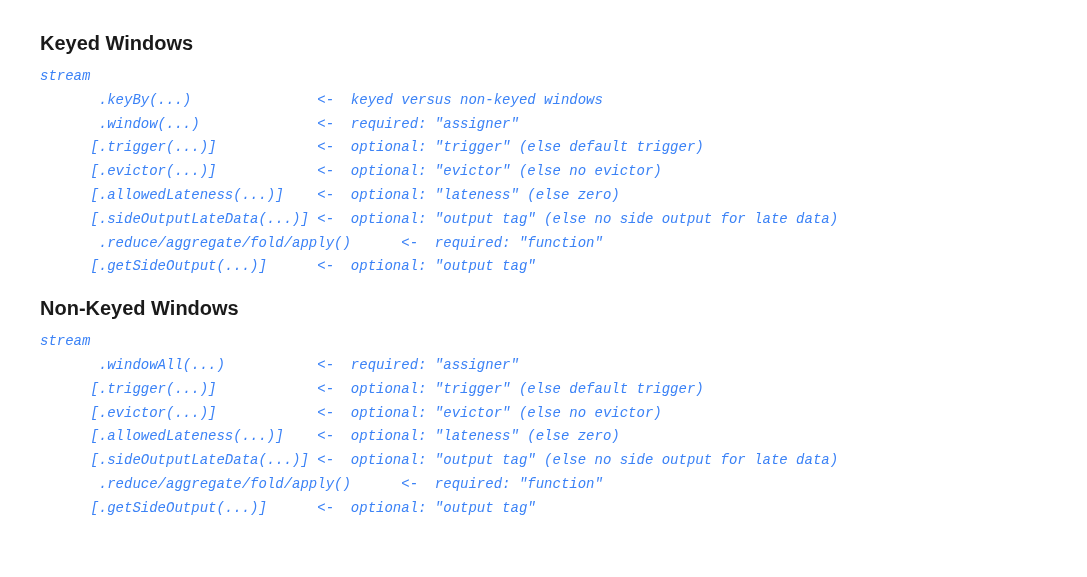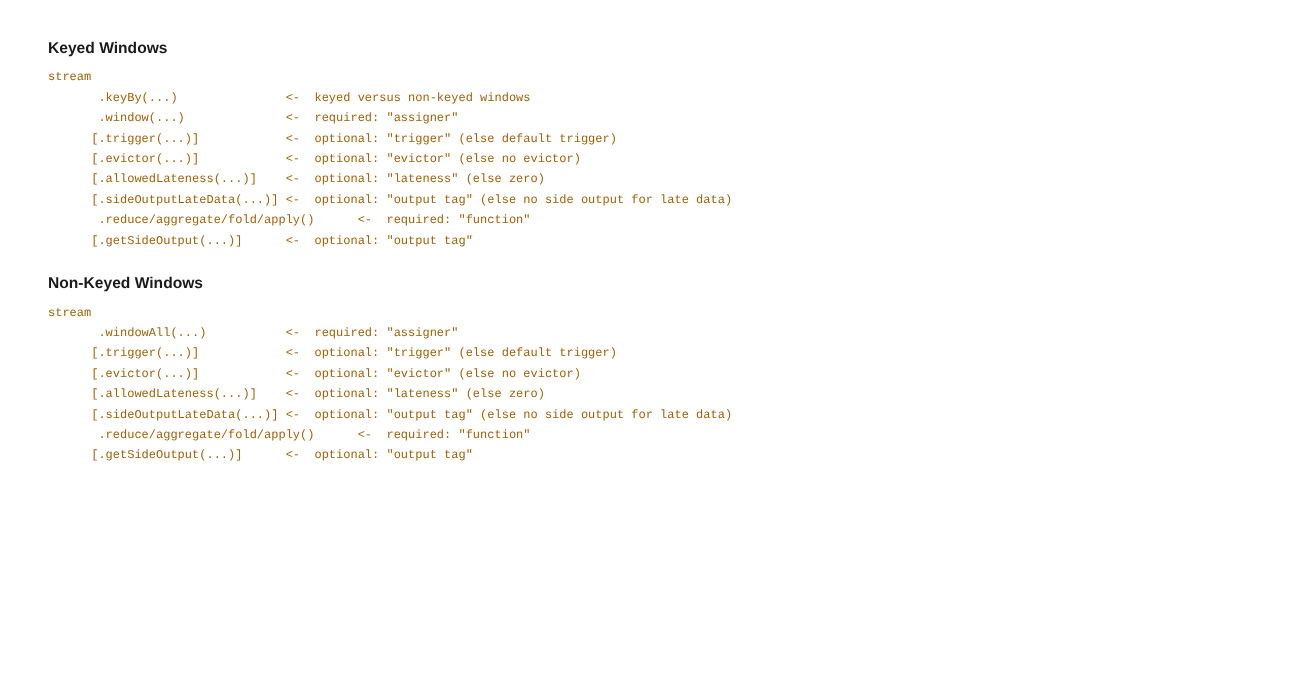--- a/index.html
+++ b/index.html
@@ -5,32 +5,33 @@
     body {
       margin: 0;
       padding: 20px 40px;
       background: #ffffff;
       font-family: -apple-system, BlinkMacSystemFont, "Segoe UI", Arial, sans-serif;
       color: #2a2a2a;
       font-size: 14px;
     }
     .section-heading {
       font-weight: 700;
-      font-size: 13px;
+      font-size: 20px;
       margin: 12px 0 10px 0;
       color: #1a1a1a;
     }
     pre.code-block {
       font-family: "SFMono-Regular", Consolas, "Liberation Mono", Menlo, Courier, monospace;
-      font-size: 10px;
+      font-size: 14px;
       line-height: 1.7;
       white-space: pre;
-      color: #a16207;
+      color: #3b82f6;
       margin: 0 0 18px 0;
       overflow: visible;
+      font-style: italic;
     }
   </style>
 </head>
 <body>
 
 <div class="section-heading">Keyed Windows</div>
 <pre class="code-block">stream
        .keyBy(...)               &lt;-  keyed versus non-keyed windows
        .window(...)              &lt;-  required: "assigner"
       [.trigger(...)]            &lt;-  optional: "trigger" (else default trigger)

